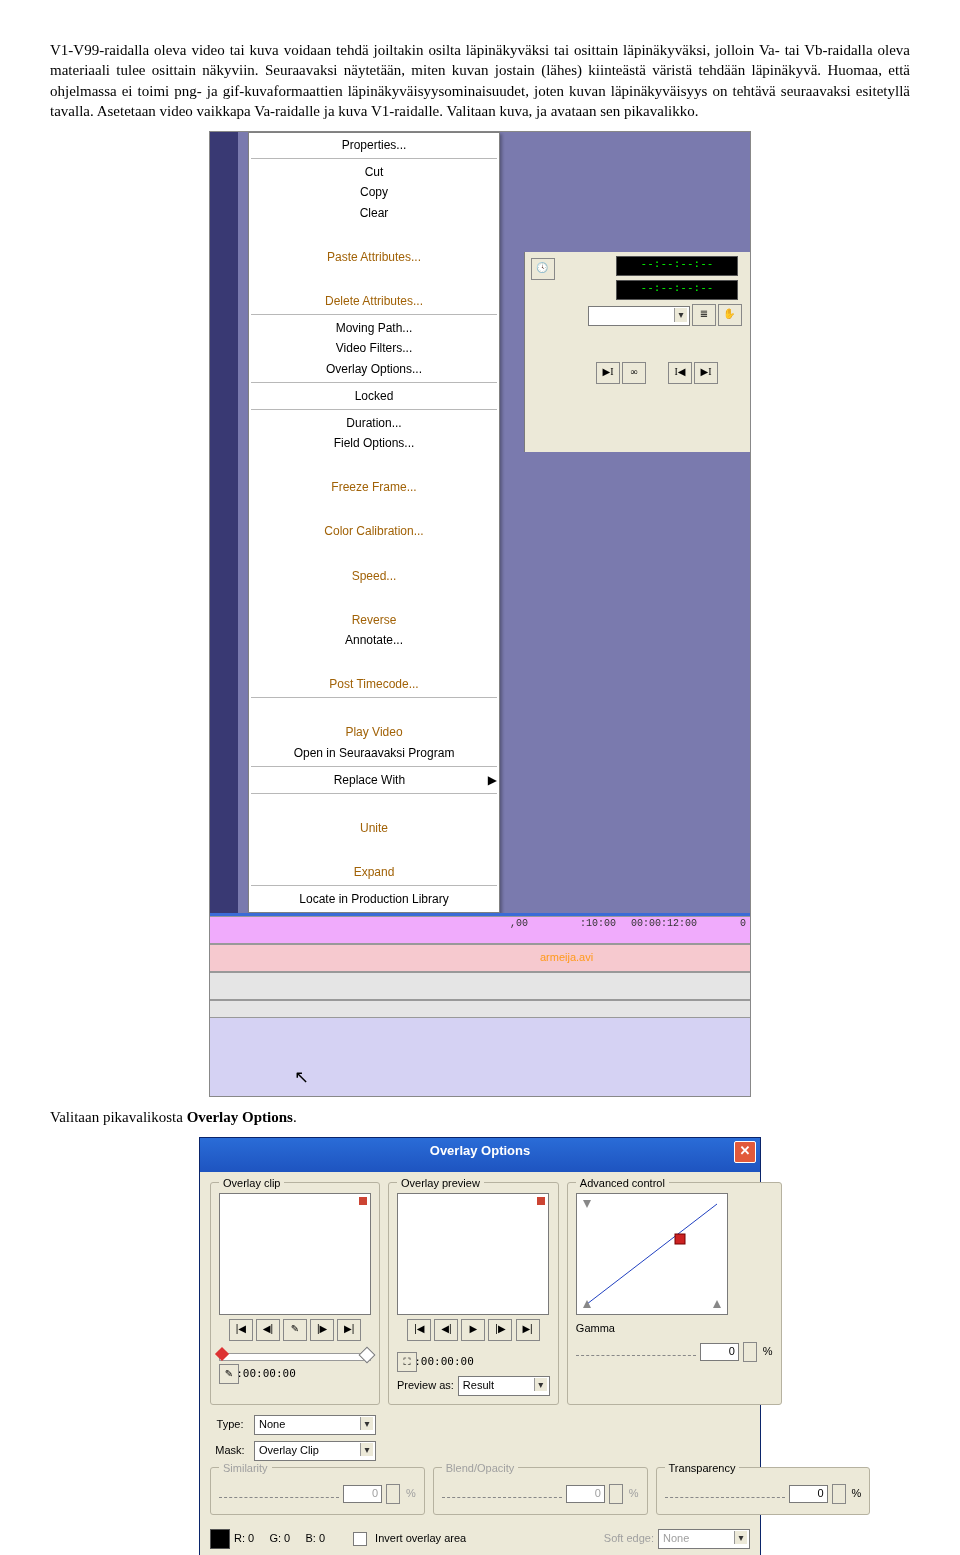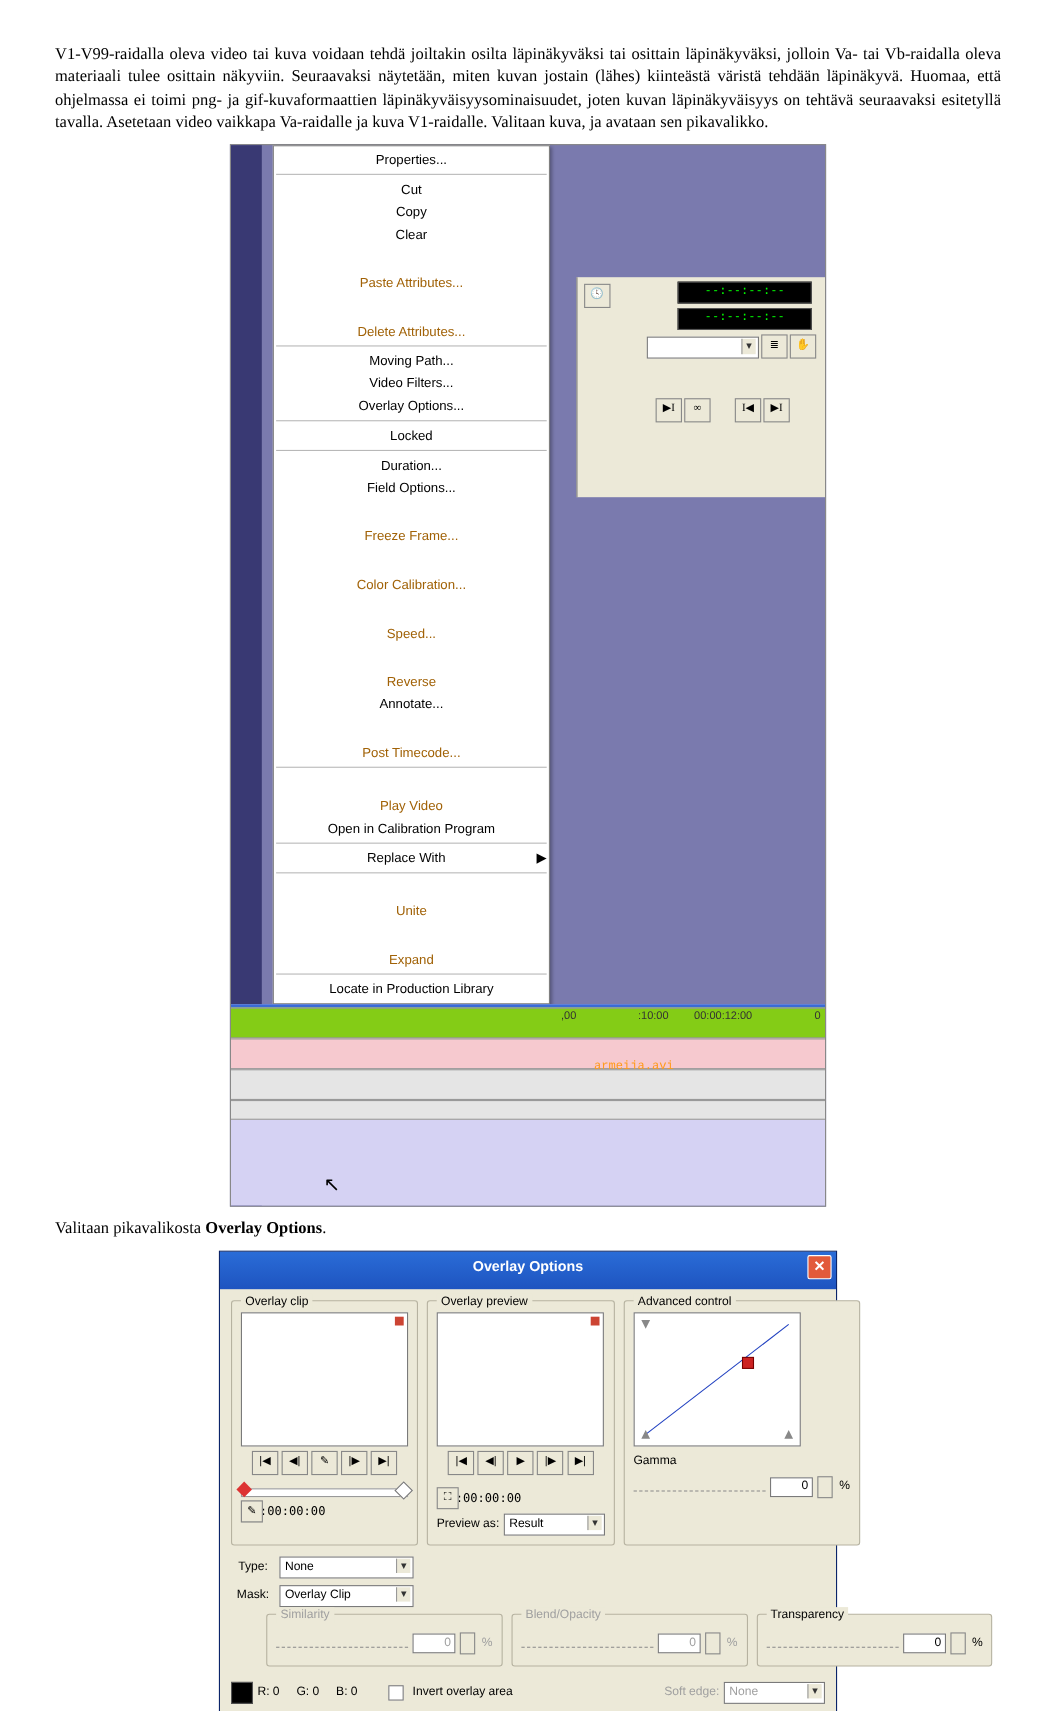--- a/index.html
+++ b/index.html
@@ -79,44 +79,44 @@
   }
   
   .tl-area {
     height: 180px;
     background:#d5d2f3;
     position:relative;
     border-top:3px solid #3b6bd7;
   }
   .tl-ruler {
     height: 26px;
-    background:#84cc16;
+    background:#f0abfc;
     border-top:1px solid #999;
     border-bottom:1px solid #999;
-    font-family: Liberation Sans, sans-serif;
+    font-family: Liberation Mono, monospace;
     font-size:10px;
     color:#333;
     padding-left: 300px;
     position: relative;
   }
   .tl-tc { position:absolute; }
   .track {
     height: 26px;
     background:#f6c9cf;
     border-top:1px solid #999;
     border-bottom:1px solid #999;
     position:relative;
   }
   .track.gray { background:#e5e5e5; }
   .cliplabel {
     position:absolute;
     left: 330px;
-    top: 18px;
+    top: 5px;
     color:#ff9a1b;
-    font-family: Liberation Mono, monospace;
+    font-family: Liberation Sans, sans-serif;
     font-size:11px;
   }
   .cursor-arrow {
     position:absolute;
     left: 84px;
     bottom: 6px;
     font-size: 18px;
     color:#000;
   }
 
@@ -257,21 +257,20 @@
     display:inline-block;
     font-family: monospace;
     font-size:11px;
     padding-left:4px;
   }
   .lower {
     display:flex;
     align-items:center;
     gap:8px;
     padding: 2px 10px 6px 10px;
-    margin-left: 32px;
   }
   .lower .grp { flex: 1; padding: 10px 8px; }
   .subrows { padding: 0 10px 4px 10px; }
   .disabled-text { color:#a0a0a0; }
 </style>
 </head>
 <body>
 
 <p>V1-V99-raidalla oleva video tai kuva voidaan tehdä joiltakin osilta läpinäkyväksi tai osittain läpinäkyväksi, jolloin Va- tai Vb-raidalla oleva materiaali tulee osittain näkyviin. Seuraavaksi näytetään, miten kuvan jostain (lähes) kiinteästä väristä tehdään läpinäkyvä. Huomaa, että ohjelmassa ei toimi png- ja gif-kuvaformaattien läpinäkyväisyysominaisuudet, joten kuvan läpinäkyväisyys on tehtävä seuraavaksi esitetyllä tavalla. Asetetaan video vaikkapa Va-raidalle ja kuva V1-raidalle. Valitaan kuva, ja avataan sen pikavalikko.</p>
 
@@ -297,21 +296,21 @@
       <div class="item">Duration...</div>
       <div class="item">Field Options...</div>
       <div class="item disabled">Freeze Frame...</div>
       <div class="item disabled">Color Calibration...</div>
       <div class="item disabled">Speed...</div>
       <div class="item disabled">Reverse</div>
       <div class="item">Annotate...</div>
       <div class="item disabled">Post Timecode...</div>
       <div class="sep"></div>
       <div class="item disabled">Play Video</div>
-      <div class="item">Open in Calibration Program</div>
+      <div class="item">Open in Seuraavaksi Program</div>
       <div class="sep"></div>
       <div class="item"><span>Replace With</span><span class="arrow">▶</span></div>
       <div class="sep"></div>
       <div class="item disabled">Unite</div>
       <div class="item disabled">Expand</div>
       <div class="sep"></div>
       <div class="item">Locate in Production Library</div>
     </div>
 
     <div class="scr1-right">

